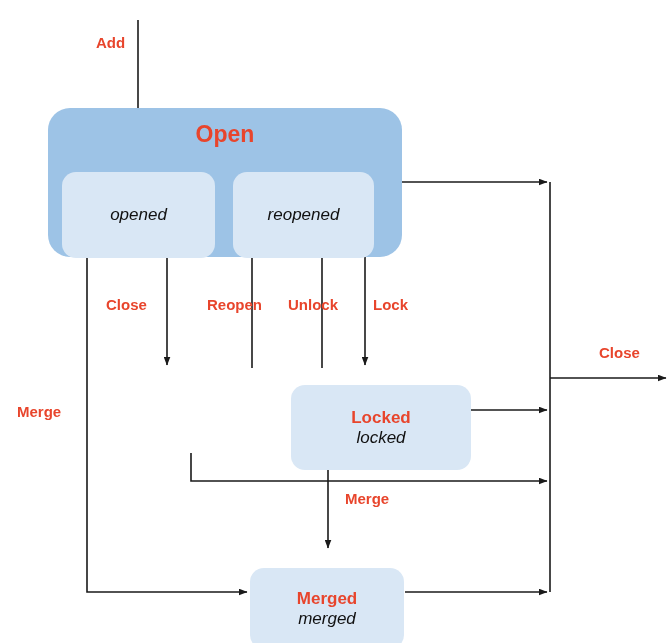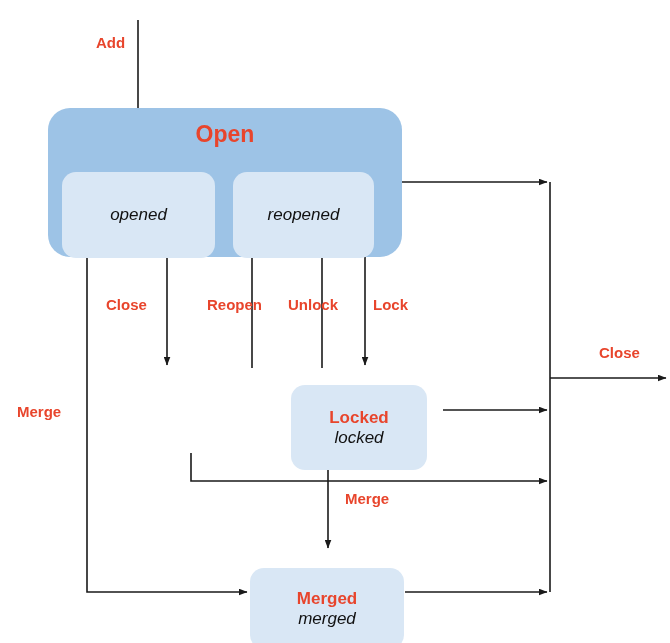--- a/index.html
+++ b/index.html
@@ -118,21 +118,21 @@
 
   <div class="node leaf-node sub-node" style="left:62px; top:155px; width:153px; height:86px;">
     <div class="state-value">opened</div>
   </div>
 
   <div class="node leaf-node sub-node" style="left:233px; top:155px; width:141px; height:86px;">
     <div class="state-value">reopened</div>
   </div>
 
 
-  <div class="node leaf-node" style="left:291px; top:368px; width:136px; height:85px;">
+  <div class="node leaf-node" style="left:291px; top:368px; width:180px; height:85px;">
     <div class="state-name">Locked</div>
     <div class="state-value">locked</div>
   </div>
 
   <div class="node leaf-node" style="left:250px; top:551px; width:154px; height:81px;">
     <div class="state-name">Merged</div>
     <div class="state-value">merged</div>
   </div>
 
   <div class="edge-label" style="left:96px; top:34px;">Add</div>

